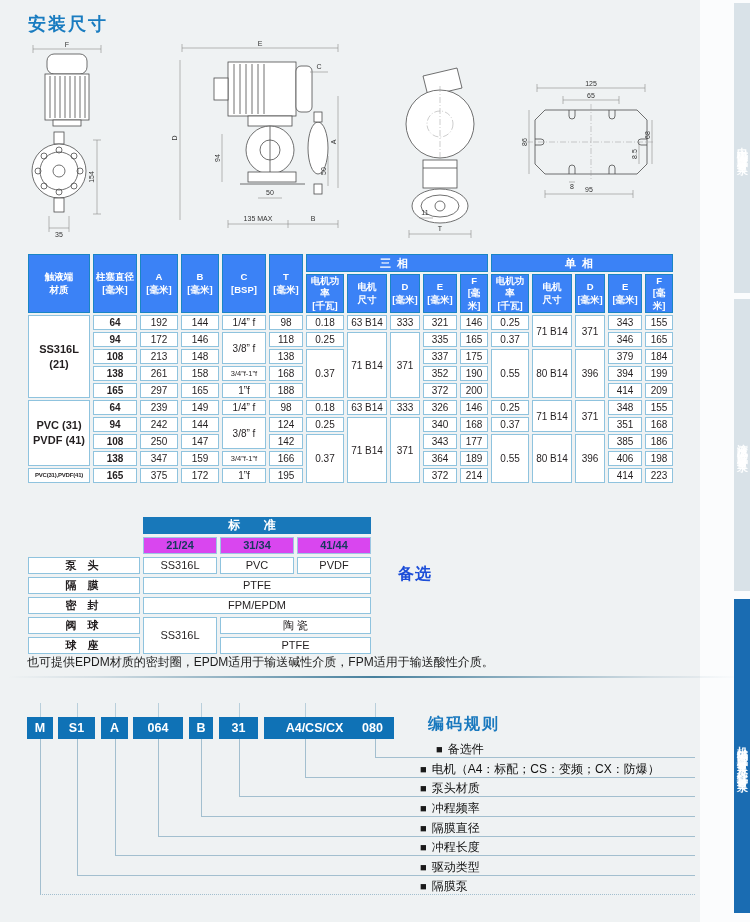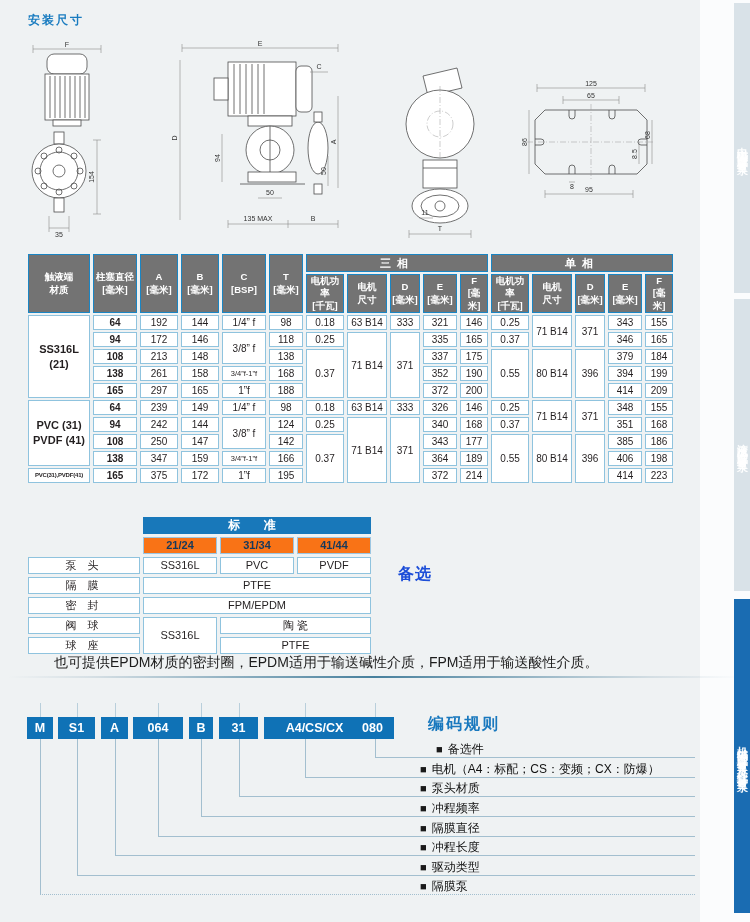--- a/index.html
+++ b/index.html
@@ -1,52 +1,52 @@
 <!DOCTYPE html>
 <html><head>
 <meta charset="utf-8">
 <style>
   html,body{margin:0;padding:0;}
   .page{position:relative;width:750px;height:922px;background:#eff2f3;overflow:hidden;
         font-family:"Liberation Sans","DejaVu Sans",sans-serif;}
   .gutter{position:absolute;left:700px;top:0;width:50px;height:922px;background:#fbfcfd;}
-  .page-title{position:absolute;left:28px;top:12px;font-size:12px;font-weight:bold;color:#1a7cc0;letter-spacing:2px;}
+  .page-title{position:absolute;left:28px;top:12px;font-size:18px;font-weight:bold;color:#1a7cc0;letter-spacing:2px;}
 
   
   svg{position:absolute;overflow:visible;}
   .ln{stroke:#4d4d4d;fill:none;stroke-width:.8;}
   .lf{stroke:#4d4d4d;fill:#ffffff;stroke-width:.8;}
   .dm{stroke:#8a8a8a;stroke-width:.6;fill:none;}
   .cl{stroke:#9a9a9a;stroke-width:.5;fill:none;stroke-dasharray:6 2 1 2;}
   .dt{font-size:7px;fill:#333;}
 
   
   .dim-table{position:absolute;left:25px;top:252px;width:651px;border-collapse:separate;
              border-spacing:3px 2px;table-layout:fixed;}
   .dim-table td{background:#fff;border:1px solid #8fc3de;text-align:center;font-size:10px;
                 color:#231f20;height:13px;line-height:13px;padding:0 1px;overflow:hidden;box-sizing:border-box;}
-  .dim-table td.h{background:#737373;border-color:#1a85c3;color:#fff;font-weight:bold;font-size:9.5px;
+  .dim-table td.h{background:#3b82f6;border-color:#1a85c3;color:#fff;font-weight:bold;font-size:9.5px;
                   white-space:pre-line;line-height:1.3;height:38px;}
   .dim-table td.hg{height:16px;font-size:11px;letter-spacing:6px;line-height:16px;}
   .dim-table td.mat{font-weight:bold;font-size:11px;white-space:pre-line;line-height:1.35;}
   .dim-table td.mat-small{font-size:6px;font-weight:bold;padding:0;letter-spacing:-.2px;}
   .dim-table td.dia{font-weight:bold;}
   .dim-table td.small{font-size:7.5px;}
 
   
   .std-table{position:absolute;left:25px;top:514px;width:349px;border-collapse:separate;
              border-spacing:3px;table-layout:fixed;}
   .std-table td{background:#fff;border:1px solid #8fc3de;text-align:center;font-size:11px;
                 color:#231f20;height:15px;line-height:15px;padding:0 2px;box-sizing:border-box;}
   .std-table td.sh{background:#1878ba;border-color:#1878ba;color:#fff;font-weight:bold;
                    font-size:12px;letter-spacing:10px;height:17px;}
-  .std-table td.sc{background:#f97316;border-color:#9cc6e2;color:#16395c;font-weight:bold;text-align:center;}
-  .std-table td.lbl{font-weight:normal;letter-spacing:4px;text-align:center;}
+  .std-table td.sc{background:#d946ef;border-color:#9cc6e2;color:#16395c;font-weight:bold;text-align:center;}
+  .std-table td.lbl{font-weight:bold;letter-spacing:4px;text-align:center;}
   .std-table td.blank{background:transparent;border:none;}
-  .std-footnote{position:absolute;left:27px;top:654px;font-size:14px;color:#1c1c1c;margin-left:27px;}
+  .std-footnote{position:absolute;left:27px;top:654px;font-size:12px;color:#1c1c1c;}
 
   
   .opt-title{position:absolute;left:398px;top:564px;font-size:16px;font-weight:bold;color:#1d4ed8;letter-spacing:1px;}
   .opt-text{position:absolute;left:398px;top:588px;width:300px;font-size:12.5px;color:#222;
             line-height:1.75;white-space:pre-line;}
 
   .divider{position:absolute;left:8px;top:676px;width:732px;height:2px;
            background:linear-gradient(to right,rgba(60,120,150,0),rgba(60,110,140,.15) 12%,#47809d 50%,rgba(60,110,140,.15) 88%,rgba(60,120,150,0));}
 
   

